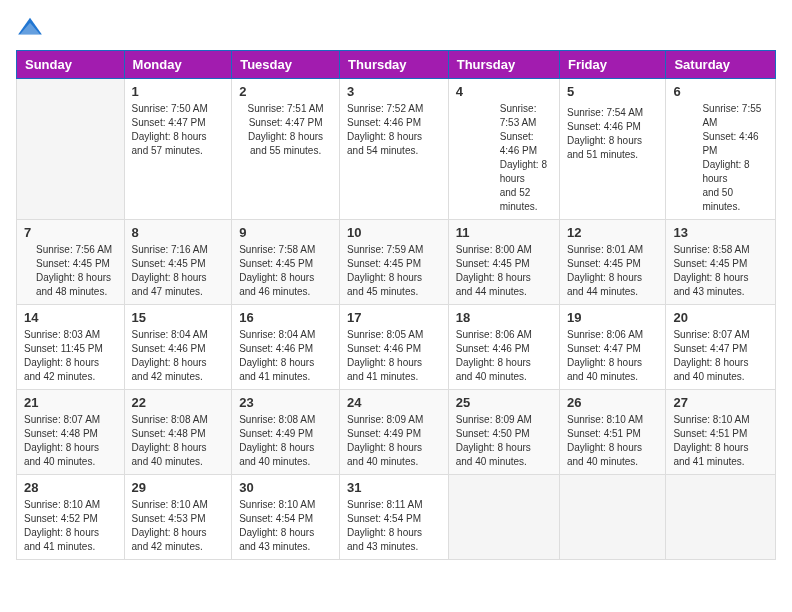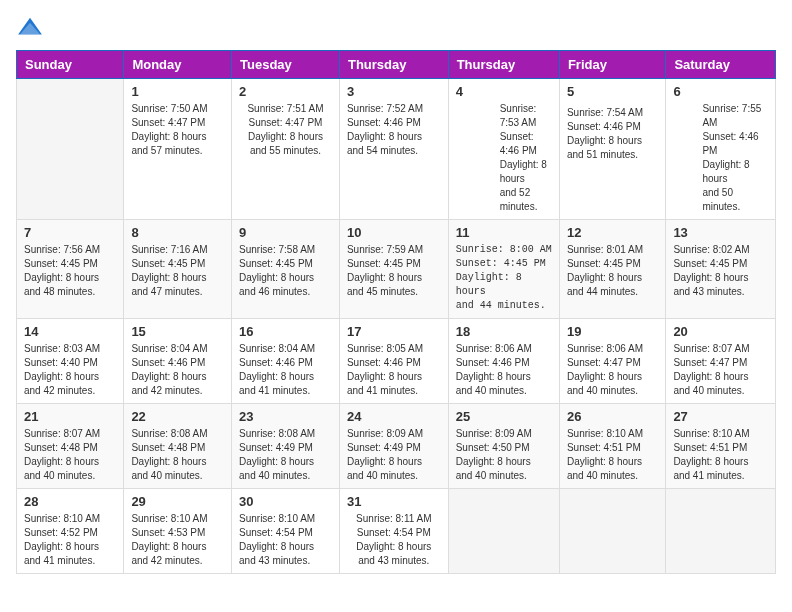--- a/index.html
+++ b/index.html
@@ -153,21 +153,21 @@
           <span class="day-number">6</span>
           <div class="cell-text" style="white-space: pre-line; margin-left: 29px;">Sunrise: 7:55 AM
 Sunset: 4:46 PM
 Daylight: 8 hours
 and 50 minutes.</div>
         </td>
       </tr>
       <tr>
         <td>
           <span class="day-number">7</span>
-          <div class="cell-text" style="white-space: pre-line;">Sunrise: 7:56 AM
+          <div class="cell-text" style="white-space: pre-line; margin-left: 12px;">Sunrise: 7:56 AM
 Sunset: 4:45 PM
 Daylight: 8 hours
 and 48 minutes.</div>
         </td>
         <td>
           <span class="day-number">8</span>
           <div class="cell-text" style="white-space: pre-line;">Sunrise: 7:16 AM
 Sunset: 4:45 PM
 Daylight: 8 hours
 and 47 minutes.</div>
@@ -181,45 +181,45 @@
         </td>
         <td>
           <span class="day-number">10</span>
           <div class="cell-text" style="white-space: pre-line;">Sunrise: 7:59 AM
 Sunset: 4:45 PM
 Daylight: 8 hours
 and 45 minutes.</div>
         </td>
         <td>
           <span class="day-number">11</span>
-          <div class="cell-text" style="white-space: pre-line; font-family: Liberation Mono, monospace;">Sunrise: 8:00 AM
+          <div class="cell-text" style="white-space: pre-line;">Sunrise: 8:00 AM
 Sunset: 4:45 PM
 Daylight: 8 hours
 and 44 minutes.</div>
         </td>
         <td>
           <span class="day-number">12</span>
           <div class="cell-text" style="white-space: pre-line;">Sunrise: 8:01 AM
 Sunset: 4:45 PM
 Daylight: 8 hours
 and 44 minutes.</div>
         </td>
         <td>
           <span class="day-number">13</span>
-          <div class="cell-text" style="white-space: pre-line;">Sunrise: 8:02 AM
+          <div class="cell-text" style="white-space: pre-line;">Sunrise: 8:58 AM
 Sunset: 4:45 PM
 Daylight: 8 hours
 and 43 minutes.</div>
         </td>
       </tr>
       <tr>
         <td>
           <span class="day-number">14</span>
           <div class="cell-text" style="white-space: pre-line;">Sunrise: 8:03 AM
-Sunset: 4:40 PM
+Sunset: 11:45 PM
 Daylight: 8 hours
 and 42 minutes.</div>
         </td>
         <td>
           <span class="day-number">15</span>
           <div class="cell-text" style="white-space: pre-line;">Sunrise: 8:04 AM
 Sunset: 4:46 PM
 Daylight: 8 hours
 and 42 minutes.</div>
         </td>
@@ -327,21 +327,21 @@
         </td>
         <td>
           <span class="day-number">30</span>
           <div class="cell-text" style="white-space: pre-line;">Sunrise: 8:10 AM
 Sunset: 4:54 PM
 Daylight: 8 hours
 and 43 minutes.</div>
         </td>
         <td>
           <span class="day-number">31</span>
-          <div class="cell-text" style="white-space: pre-line; text-align: center;">Sunrise: 8:11 AM
+          <div class="cell-text" style="white-space: pre-line;">Sunrise: 8:11 AM
 Sunset: 4:54 PM
 Daylight: 8 hours
 and 43 minutes.</div>
         </td>
         <td class="empty-cell"></td>
         <td class="empty-cell"></td>
         <td class="empty-cell"></td>
       </tr>
     </tbody>
 </table>

